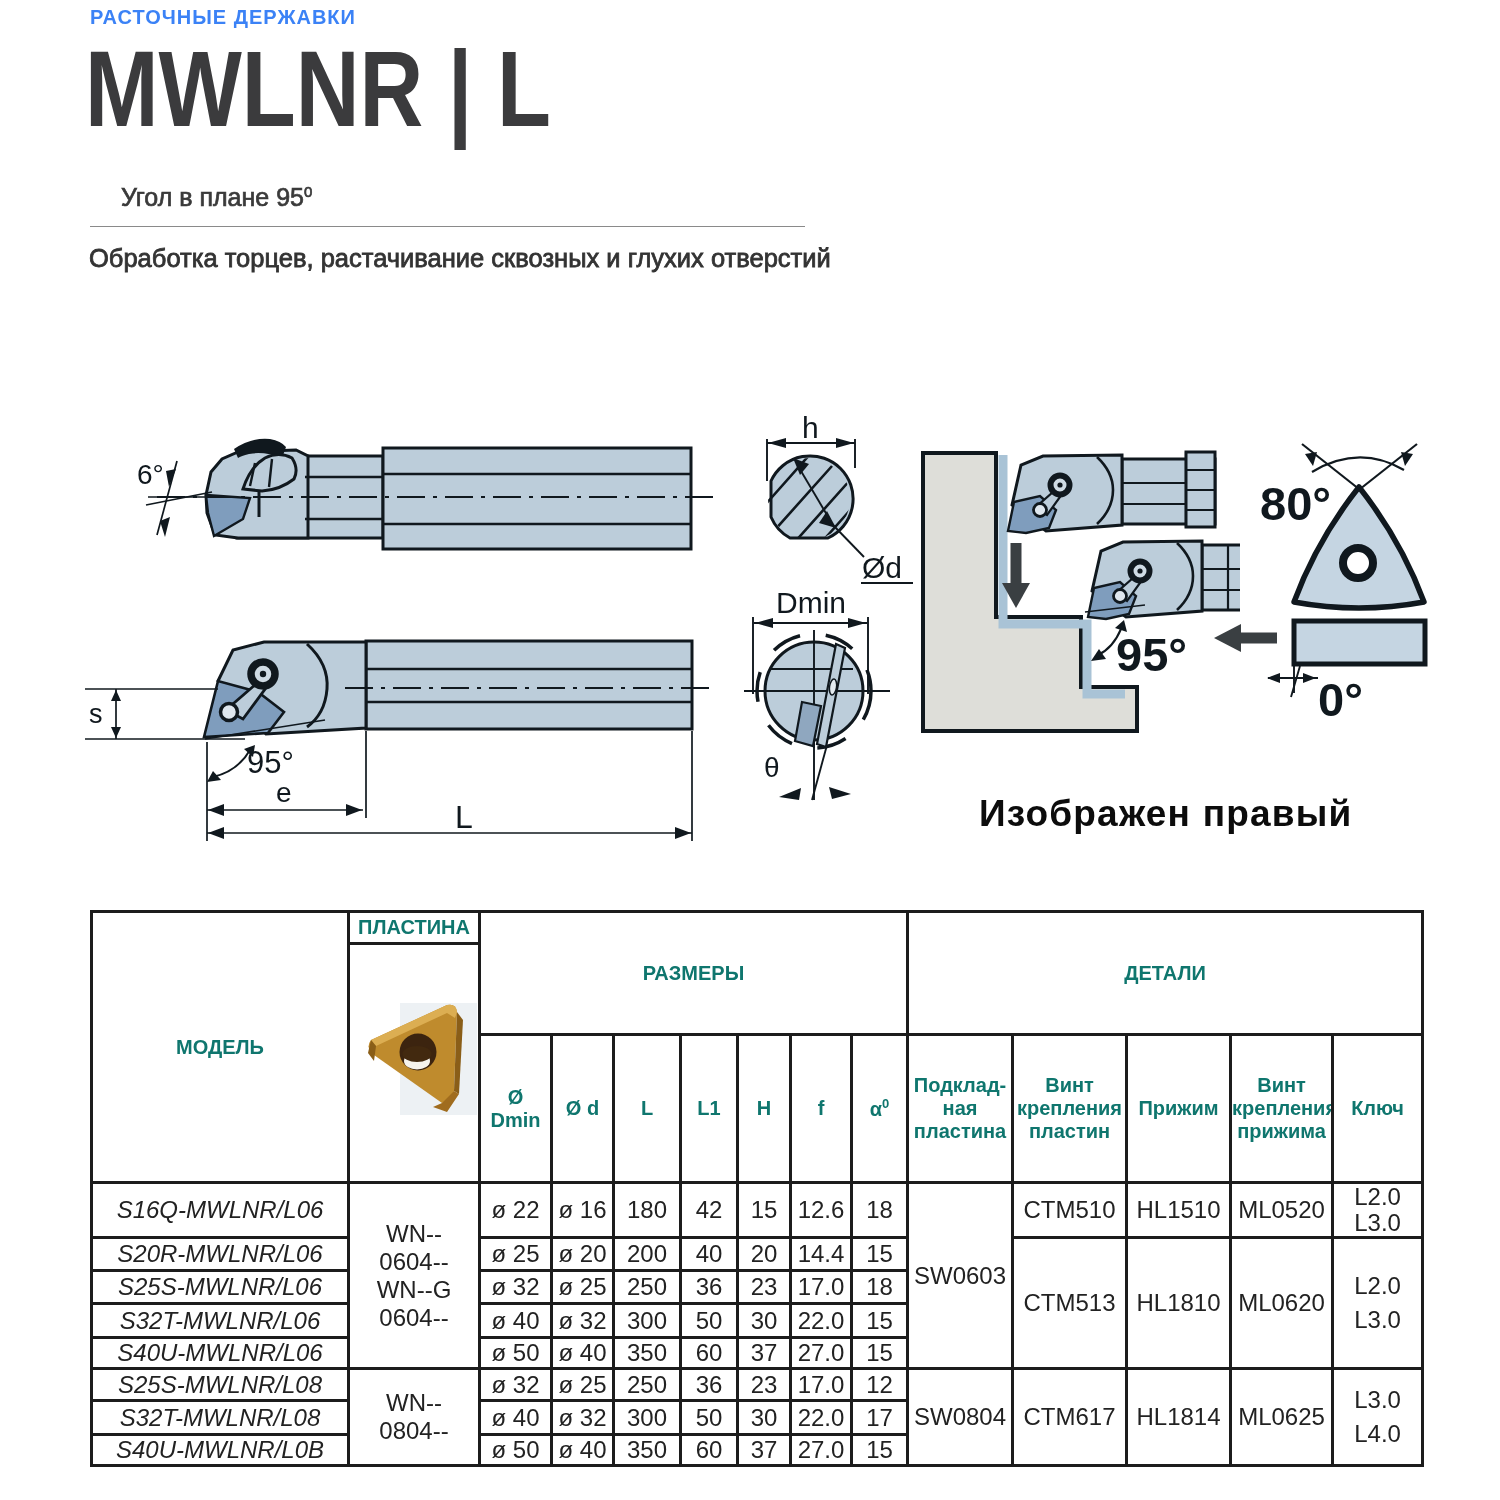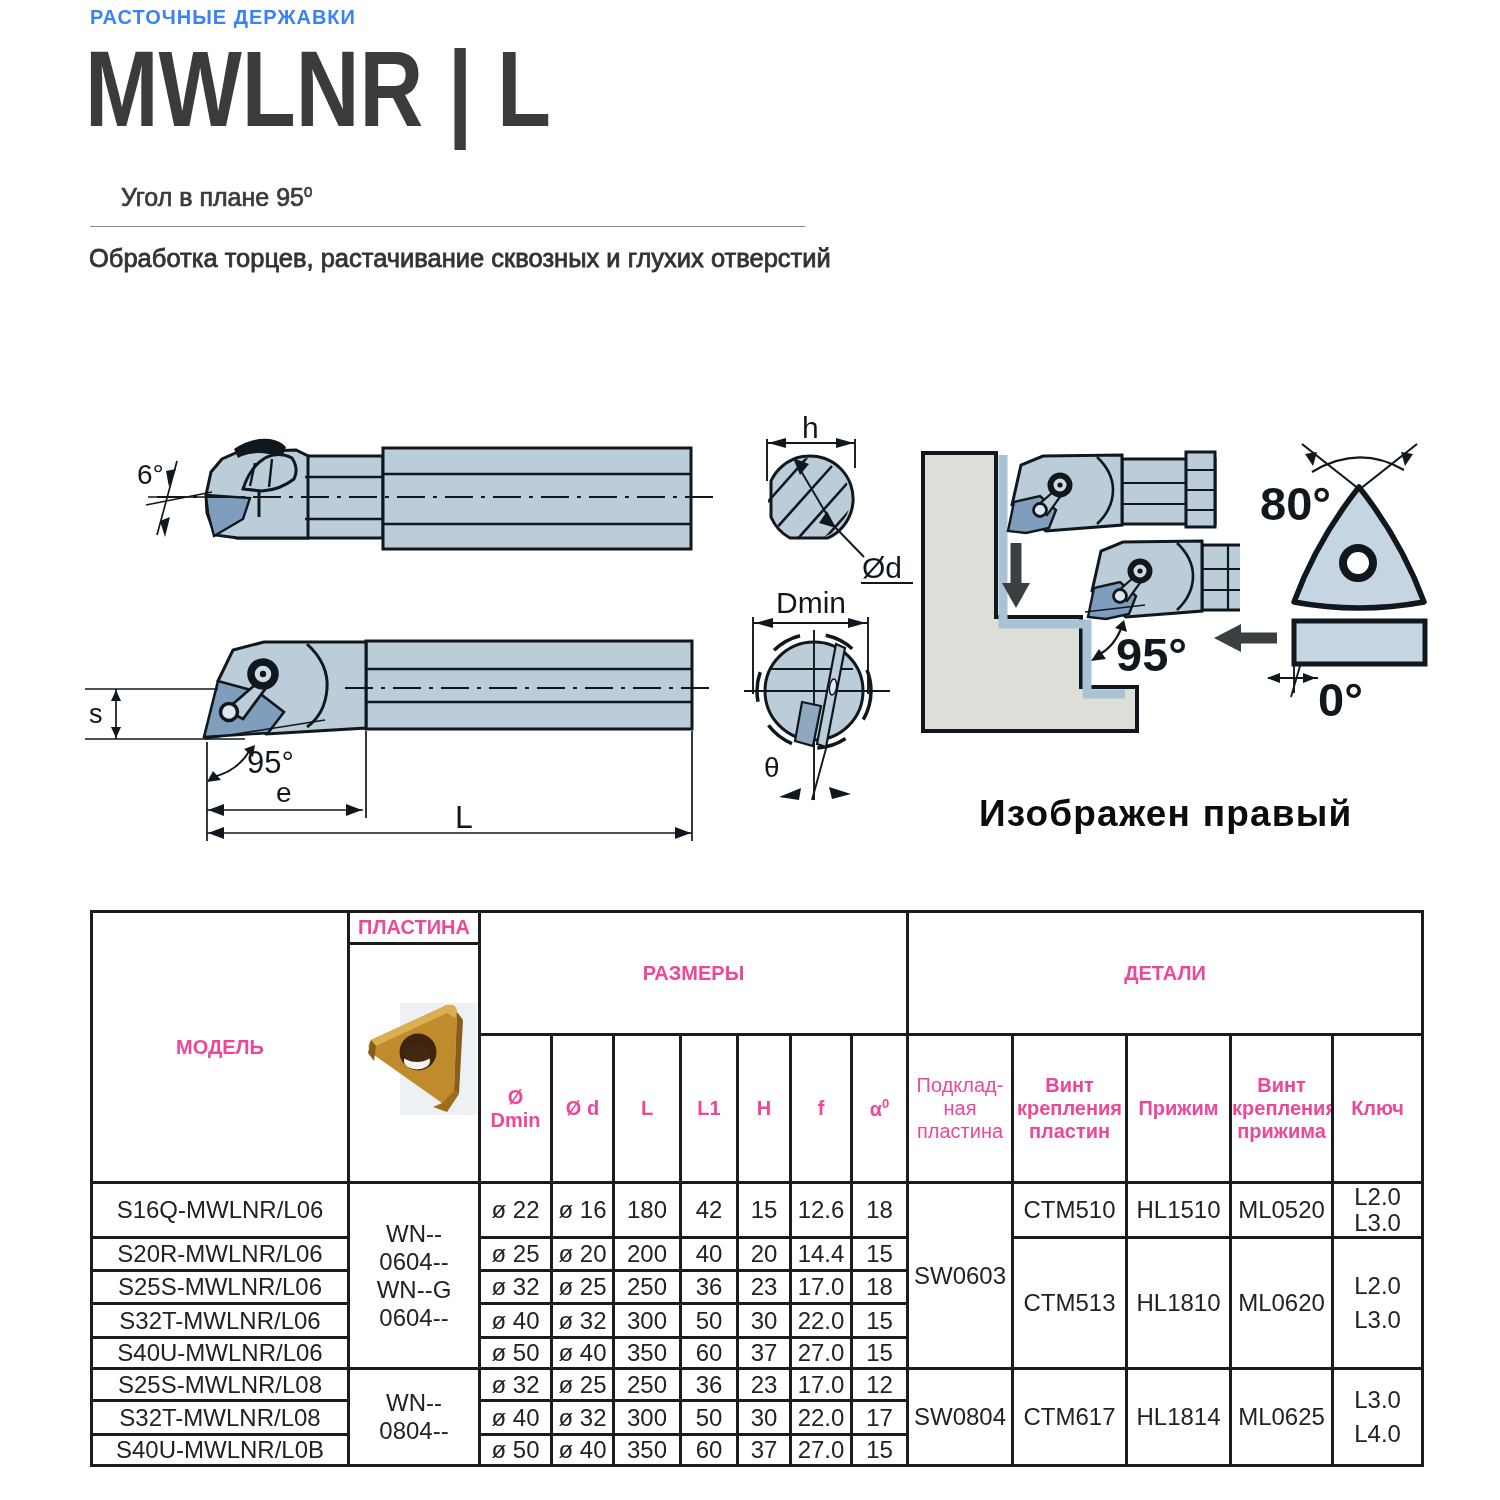--- a/index.html
+++ b/index.html
@@ -10,22 +10,22 @@
   #h1{left:85px;top:27px;font-size:107px;font-weight:bold;color:#3b3b3d;
       transform:scaleX(.825);transform-origin:left top;letter-spacing:0px;white-space:nowrap;}
   #sub1{left:92px;top:183px;font-size:25px;color:#3a3a3a;margin-left:29px;-webkit-text-stroke:.7px #3a3a3a;}
   #rule{left:90px;top:226px;width:715px;height:0;border-top:1.5px solid #8a8a8a;}
   #sub2{left:89px;top:244px;font-size:25.5px;color:#333;-webkit-text-stroke:.8px #333;letter-spacing:0;}
   
   #tblwrap{left:90px;top:910px;}
   table{border-collapse:collapse;table-layout:fixed;color:#222;width:1331px;}
   td,th{border:3px solid #1c1c1c;padding:0;text-align:center;vertical-align:middle;
         font-size:24px;font-weight:normal;overflow:hidden;}
-  th{font-size:20px;font-weight:bold;color:#ec4899;}
-  .mdl{font-size:24px;}
+  th{font-size:20px;font-weight:bold;color:#0f766e;}
+  .mdl{font-size:24px;font-style:italic;}
 </style>
 </head>
 <body>
 <div class="abs" id="kicker">РАСТОЧНЫЕ ДЕРЖАВКИ</div>
 <div class="abs" id="h1">MWLNR | L</div>
 <div class="abs" id="sub1">Угол в плане 95<sup style="font-size:15px;">0</sup></div>
 <div class="abs" id="rule"></div>
 <div class="abs" id="sub2">Обработка торцев, растачивание сквозных и глухих отверстий</div>
 
 <svg class="abs" id="draw" style="left:0;top:0;" width="1500" height="900" viewBox="0 0 1500 900" fill="none">
@@ -251,21 +251,21 @@
   </td>
 </tr>
 <tr style="height:146px;">
   <th>Ø<br>Dmin</th>
   <th>Ø d</th>
   <th>L</th>
   <th>L1</th>
   <th>H</th>
   <th>f</th>
   <th>α<sup style="font-size:13px;">0</sup></th>
-  <th style="font-weight:normal;">Подклад-<br>ная<br>пластина</th>
+  <th style="font-weight:bold;">Подклад-<br>ная<br>пластина</th>
   <th>Винт<br>крепления<br>пластин</th>
   <th>Прижим</th>
   <th>Винт<br>крепления<br>прижима</th>
   <th>Ключ</th>
 </tr>
 <tr style="height:55px;">
   <td class="mdl">S16Q-MWLNR/L06</td>
   <td rowspan="5">WN--<br>0604--<br>WN--G<br>0604--</td>
   <td>ø 22</td>
           <td>ø 16</td>

